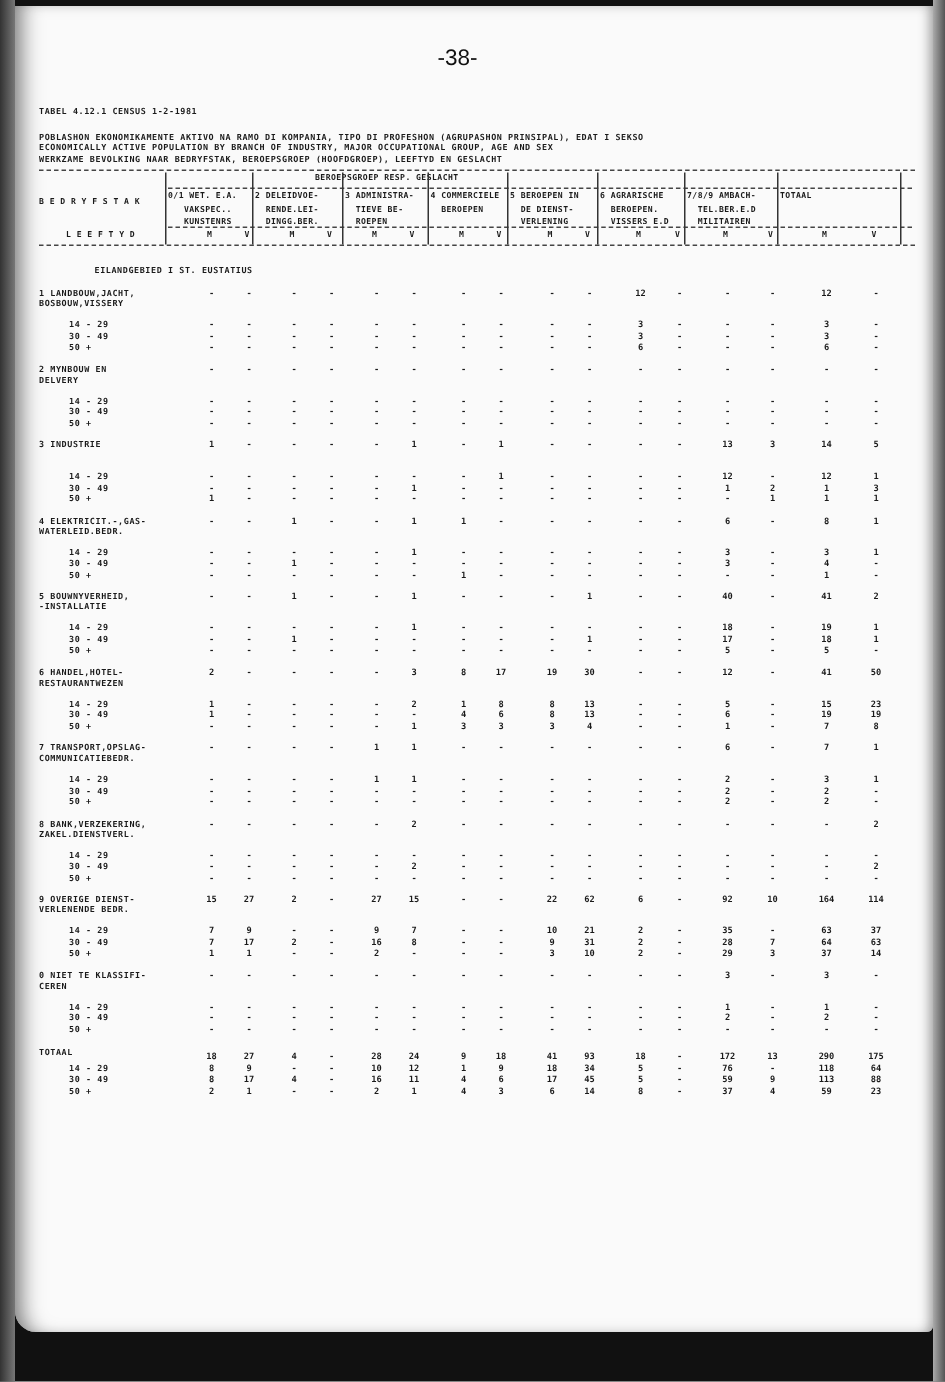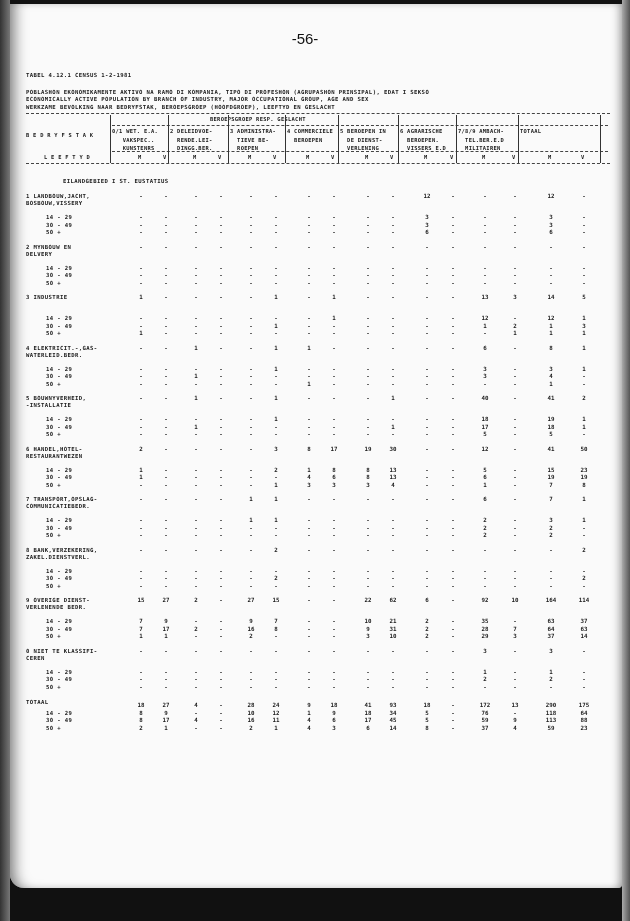--- a/index.html
+++ b/index.html
@@ -34,21 +34,21 @@
   .vline { position: absolute; width: 0; border-left: 1px solid #333; }
   .hdr { position: absolute; font-size: 5.4px; font-weight: bold; color: #1a1a1a; white-space: pre; line-height: 8.5px; letter-spacing: 0.3px; }
 </style>
 </head>
 <body>
 
 <div class="binding"></div>
 <div class="rightedge"></div>
 <div class="page"></div>
 
-<div class="pagenum">-56-</div>
+<div class="pagenum">-38-</div>
 
 <div class="txt" style="left:26px;top:72px;">TABEL 4.12.1    CENSUS 1-2-1981</div>
 <div class="txt" style="left:26px;top:89px;">POBLASHON EKONOMIKAMENTE AKTIVO NA RAMO DI KOMPANIA, TIPO DI PROFESHON (AGRUPASHON PRINSIPAL), EDAT I SEKSO</div>
 <div class="txt" style="left:26px;top:96px;">ECONOMICALLY ACTIVE POPULATION BY BRANCH OF INDUSTRY, MAJOR OCCUPATIONAL GROUP, AGE AND SEX</div>
 <div class="txt" style="left:26px;top:104px;">WERKZAME BEVOLKING NAAR BEDRYFSTAK, BEROEPSGROEP (HOOFDGROEP), LEEFTYD EN GESLACHT</div>
 
 <div id="table">
     <div class="dash-line" style="left:26px;top:113px;width:584px;"></div>
     <div class="dash-line" style="left:112px;top:125px;width:496px;"></div>
     <div class="dash-line" style="left:112px;top:151px;width:496px;"></div>

